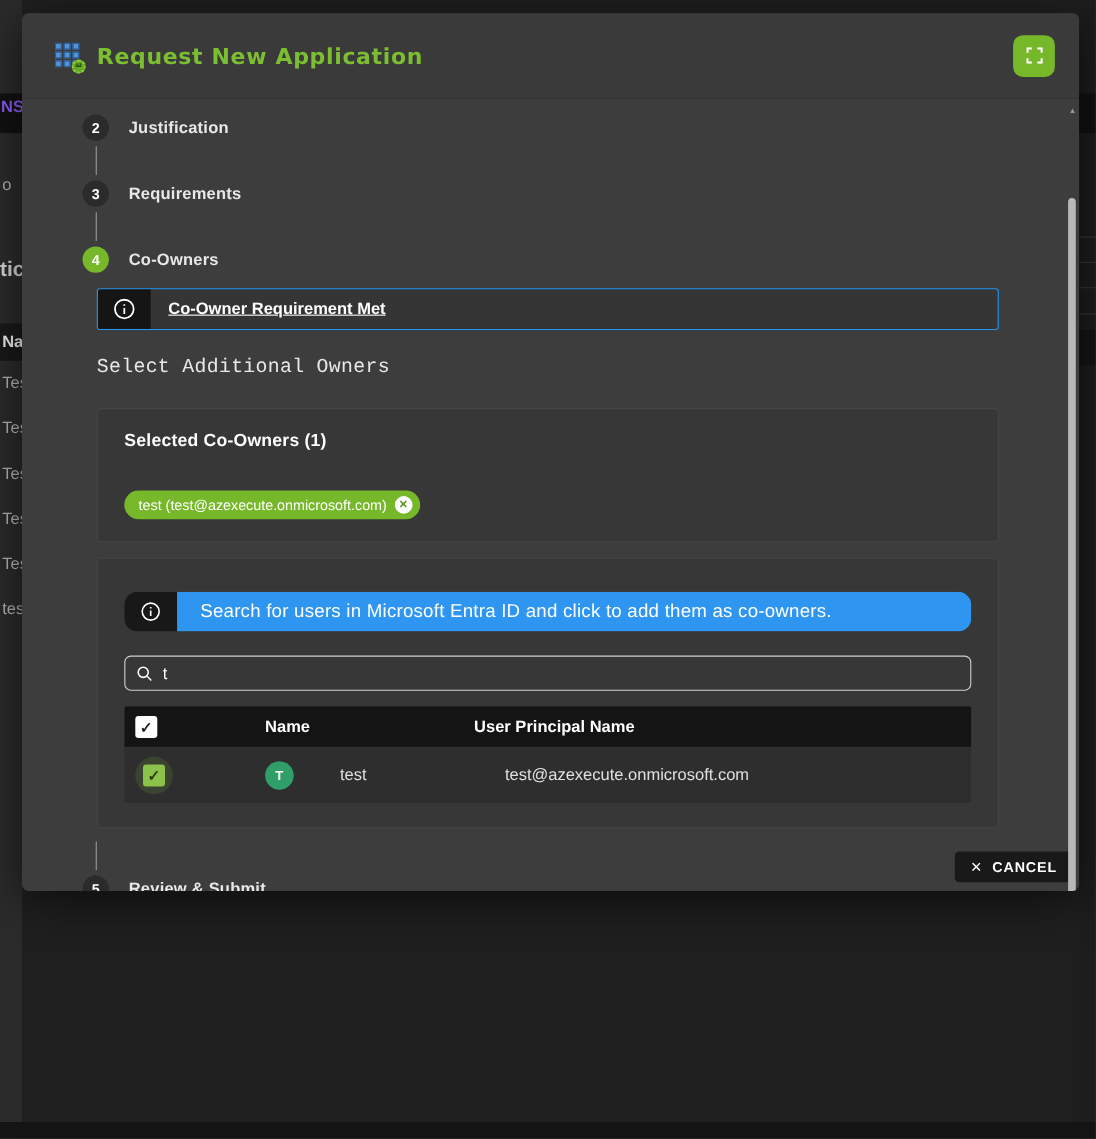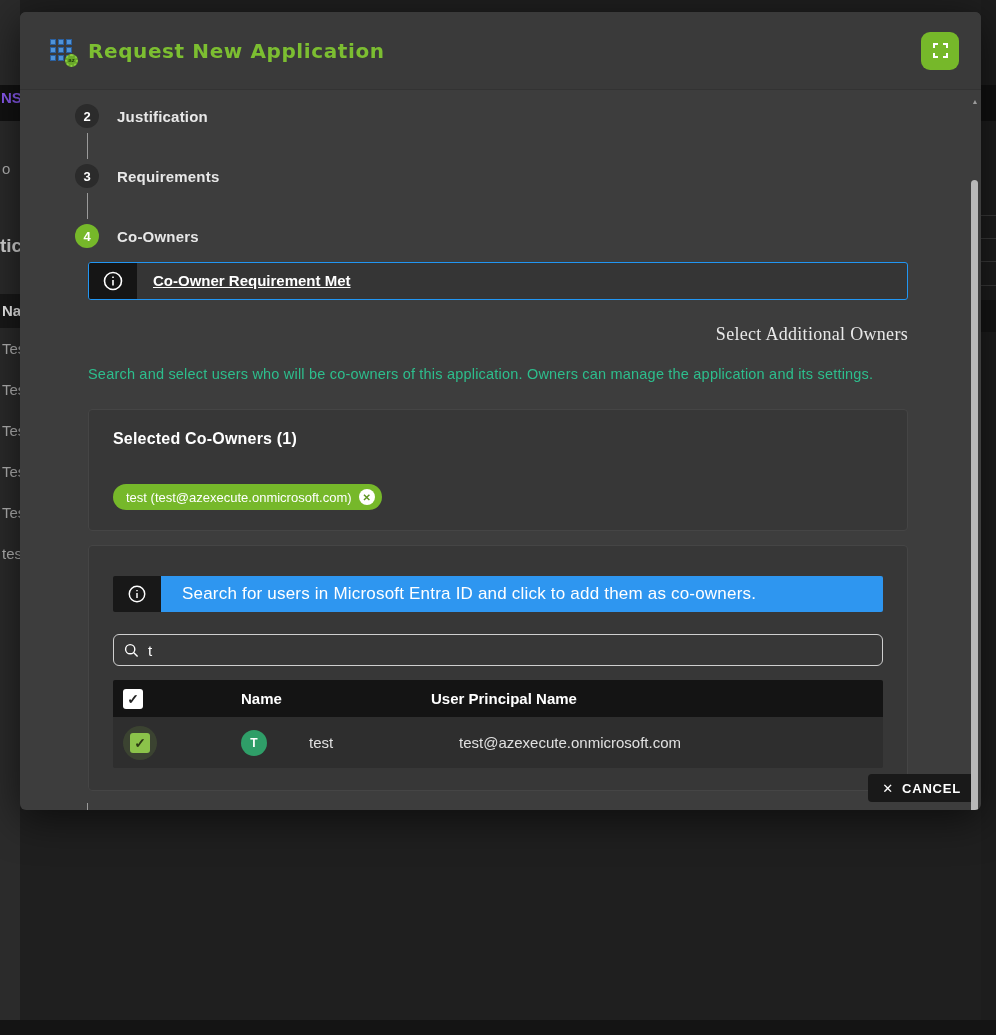--- a/index.html
+++ b/index.html
@@ -81,22 +81,22 @@
   .info-alert {
     margin-top:14px; border:1px solid #2196f3; border-radius:3px;
     display:flex; align-items:stretch; background:#353535; overflow:hidden;
   }
   .alert-icon-box { width:48px; background:#151515; display:flex; align-items:center; justify-content:center; flex:none; }
   .alert-text-box { padding:9px 16px 10px; }
   .alert-title { font-size:15px; font-weight:bold; color:#fff;text-decoration:underline; }
   .alert-body  { font-size:15px; color:#e8e8e8; margin-top:3px; }
 
   .section-heading {
-    font-family:Liberation Serif, serif;
-    margin-top:24px; font-size:18px; color:#e8e8e8; letter-spacing:.3px;text-align:right;
+    font-family:Liberation Mono, monospace;
+    margin-top:24px; font-size:18px; color:#e8e8e8; letter-spacing:.3px;
   }
   .helper-text { margin-top:21px; font-size:14.5px; color:#2dbe8d; letter-spacing:.2px; }
 
   
   .card {
     margin-top:27px; background:#373737; border:1px solid #454545;
     border-radius:4px; padding:20px 24px; width:820px;
   }
   .card-heading { font-size:16px; font-weight:bold; color:#fff; letter-spacing:.2px; }
   .card2 { margin-top:14px; padding:16px 24px 22px; }
@@ -110,21 +110,21 @@
     margin-top:36px; display:inline-flex; align-items:center; gap:7px;
     background:#76b82a; border-radius:14px; padding:5px 7px 5px 13px;
     color:#fff; font-size:13px; cursor:pointer;
   }
   .chip-remove-icon {
     width:16px; height:16px; border-radius:50%; background:#fff; color:#5d9420;
     font-size:10px; font-weight:bold; display:flex; align-items:center; justify-content:center;
   }
 
   
-  .search-banner { margin-top:14px; display:flex; align-items:stretch; height:36px; border-radius:2px; overflow:hidden; }
+  .search-banner { margin-top:14px; display:flex; align-items:stretch; height:36px; border-radius:12px; overflow:hidden; }
   .banner-icon-box { width:48px; background:#181818; display:flex; align-items:center; justify-content:center; flex:none; }
   .banner-text-box { flex:1; background:#2e96f0; display:flex; align-items:center; padding-left:21px; }
   .banner-text { font-size:17px; color:#fff; letter-spacing:.2px; }
 
   
   .search-box {
     margin-top:22px; height:32px; border:1px solid #cfcfcf; border-radius:6px;
     display:flex; align-items:center; padding:0 10px; gap:9px; background:transparent;
   }
   .search-box input {
@@ -269,21 +269,20 @@
                 <line x1="11" y1="6.5" x2="11" y2="8"></line>
             </svg>
           </span>
         </div>
         <div class="alert-text-box">
           <div class="alert-title">Co-Owner Requirement Met</div>
         </div>
       </div>
 
       <div class="section-heading">Select Additional Owners</div>
-      <div class="helper-text">Search and select users who will be co-owners of this application. Owners can manage the application and its settings.</div>
 
       <div class="card">
         <div class="card-heading">Selected Co-Owners (1)</div>
         <div class="owner-chip">
           <span>test (test@azexecute.onmicrosoft.com)</span>
           <span class="chip-remove-icon">✕</span>
         </div>
       </div>
 
       <div class="card card2">

